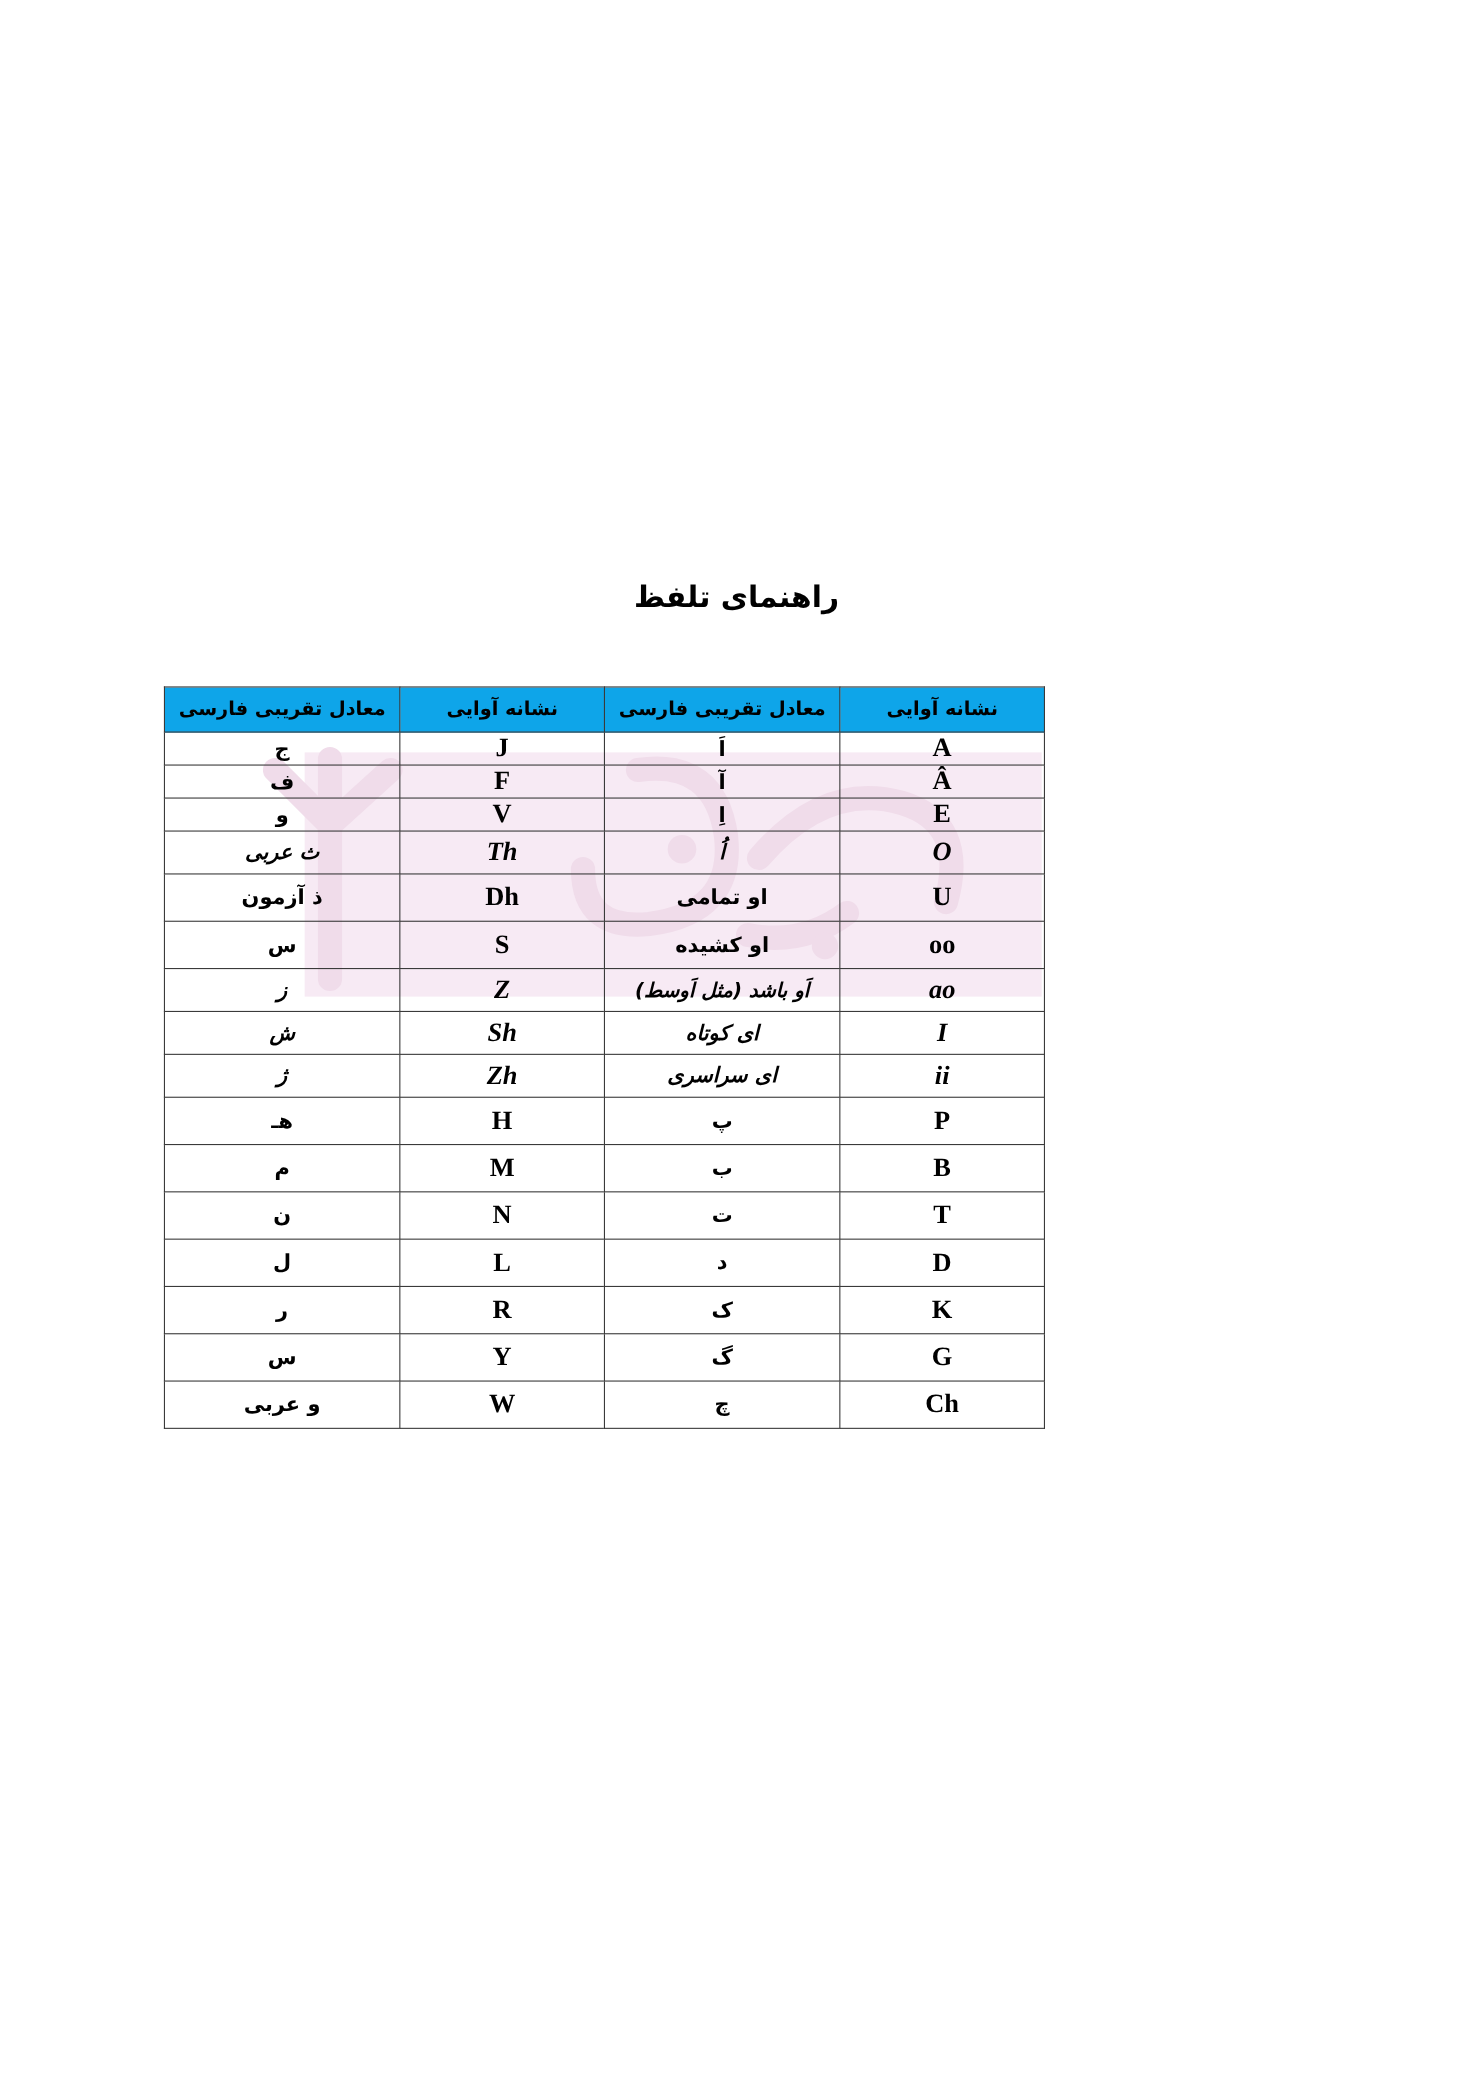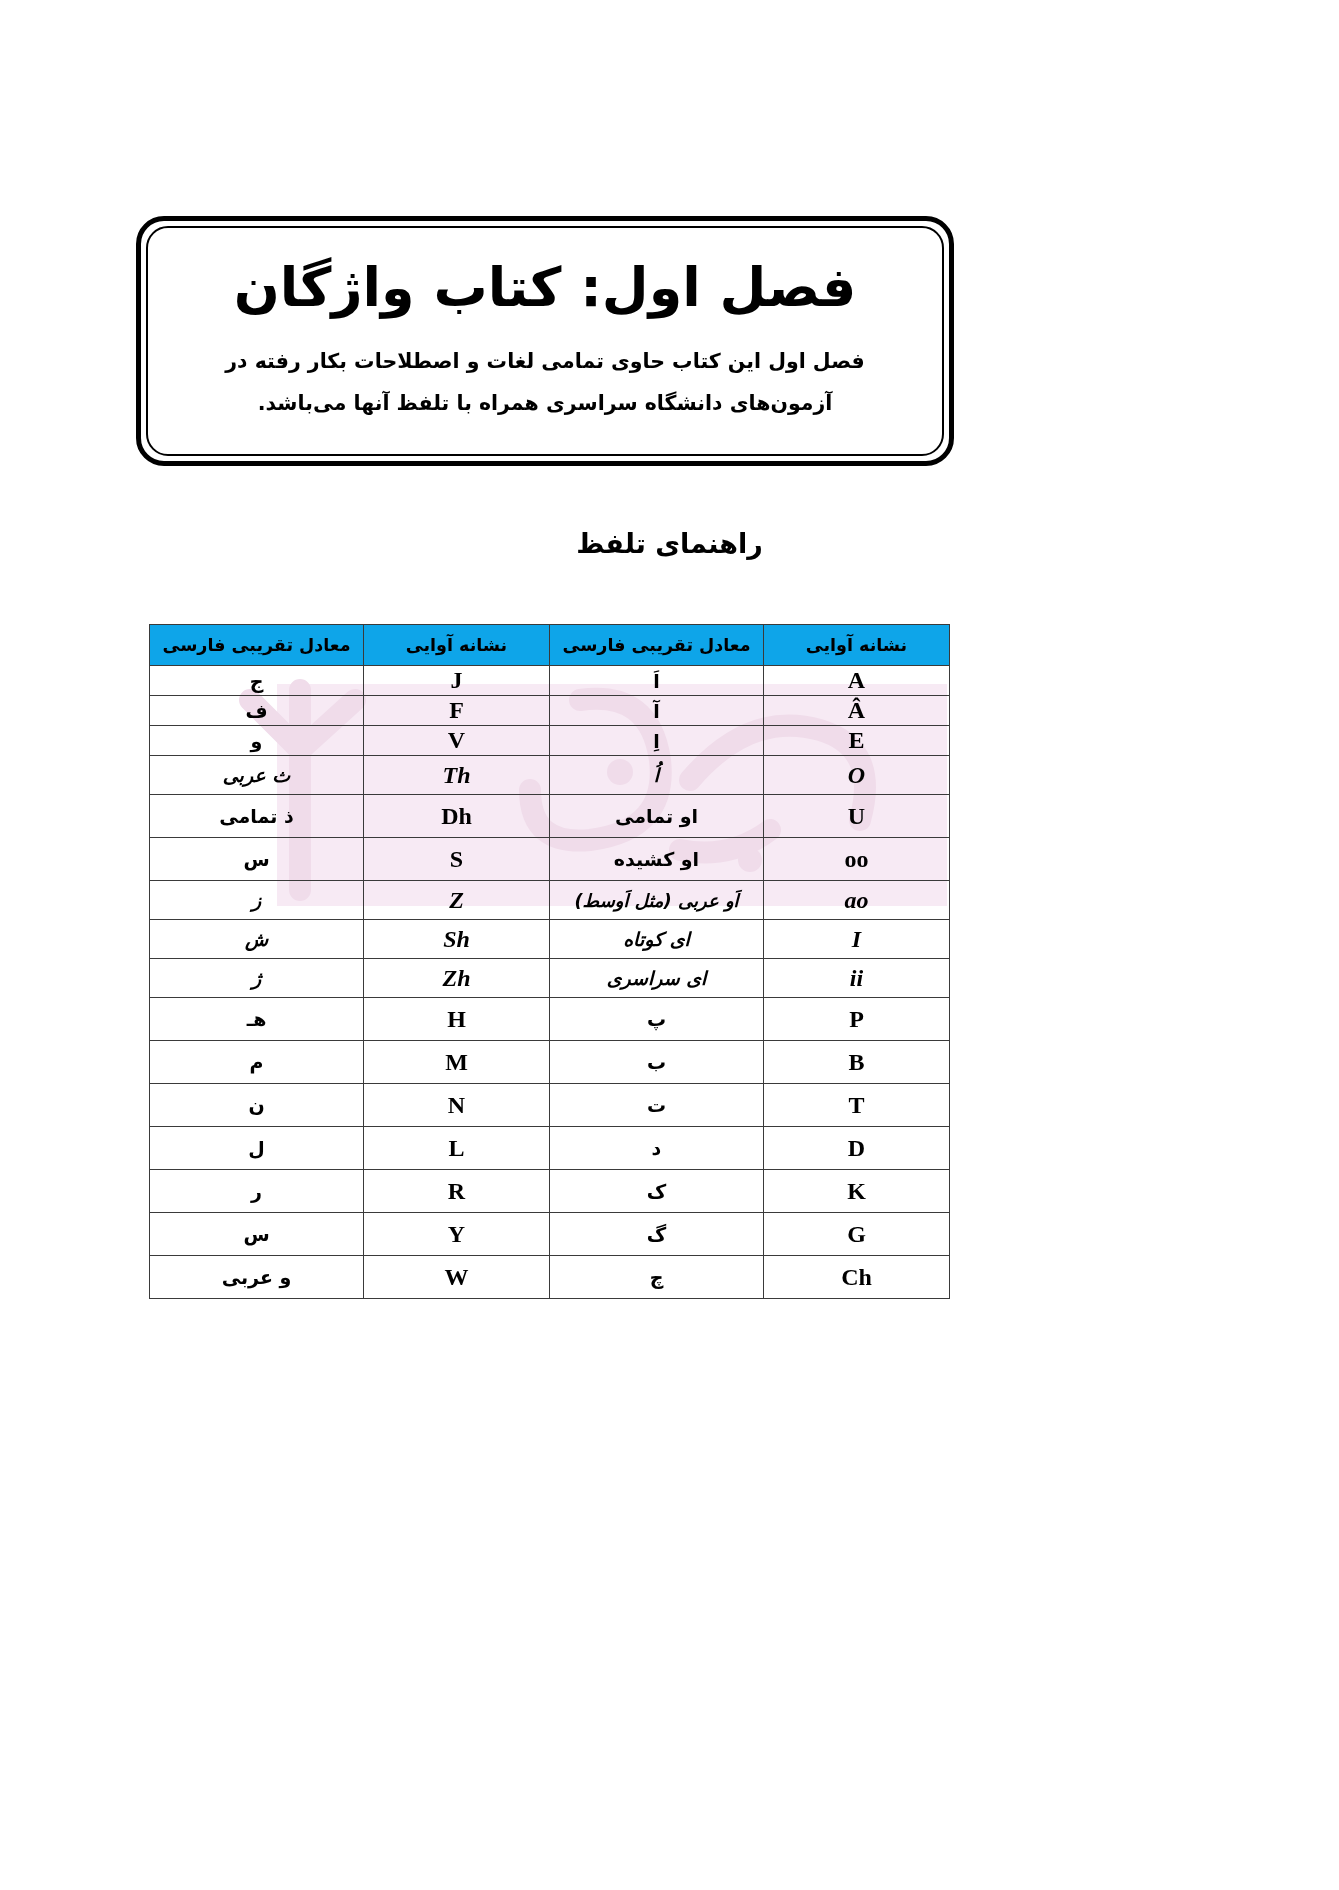--- a/index.html
+++ b/index.html
@@ -158,26 +158,20 @@
     position: absolute;
     left: 0; top: 0;
     width: 790px; height: 260px;
   }
 </style>
 </head>
 <body>
 
 <div class="page">
 
-  <div class="title-box-outer">
-    <div class="title-box-inner">
-      <div class="chapter-title">فصل اول: کتاب واژگان</div>
-      <div class="chapter-subtitle">فصل اول این کتاب حاوی تمامی لغات و اصطلاحات بکار رفته در آزمون‌های دانشگاه سراسری همراه با تلفظ آنها می‌باشد.</div>
-    </div>
-  </div>
 
   <div class="section-heading">راهنمای تلفظ</div>
 
   <div class="watermark">
     <div class="wm-block"></div>
     <svg class="wm-svg" viewBox="0 0 790 260">
       <g fill="none" stroke="#f0dcea" stroke-width="22" stroke-linecap="round" stroke-linejoin="round">
         <path d="M150 30 L150 150 M150 90 L100 40 M150 90 L205 40 M150 150 L150 230"></path>
         <path d="M430 40 q70 -10 80 60 q8 70 -70 80 q-60 6 -60 -50"></path>
         <path d="M540 120 q60 -70 130 -50 q60 18 40 90"></path>
@@ -231,31 +225,31 @@
         <tr class="r-mid">
           <td class="sym">O</td>
           <td class="fa">اُ</td>
           <td class="sym">Th</td>
           <td class="fa">ث عربی</td>
         </tr>
         <tr class="r-tall">
           <td class="sym">U</td>
           <td class="fa">او تمامی</td>
           <td class="sym">Dh</td>
-          <td class="fa">ذ تمامی</td>
+          <td class="fa">ذ آزمون</td>
         </tr>
         <tr class="r-tall">
           <td class="sym">oo</td>
           <td class="fa">او کشیده</td>
           <td class="sym">S</td>
           <td class="fa">س</td>
         </tr>
         <tr class="r-mid">
           <td class="sym">ao</td>
-          <td class="fa small">اَو عربی (مثل اَوسط)</td>
+          <td class="fa small">اَو باشد (مثل اَوسط)</td>
           <td class="sym">Z</td>
           <td class="fa">ز</td>
         </tr>
         <tr class="r-mid">
           <td class="sym">I</td>
           <td class="fa">ای کوتاه</td>
           <td class="sym">Sh</td>
           <td class="fa">ش</td>
         </tr>
         <tr class="r-mid">

